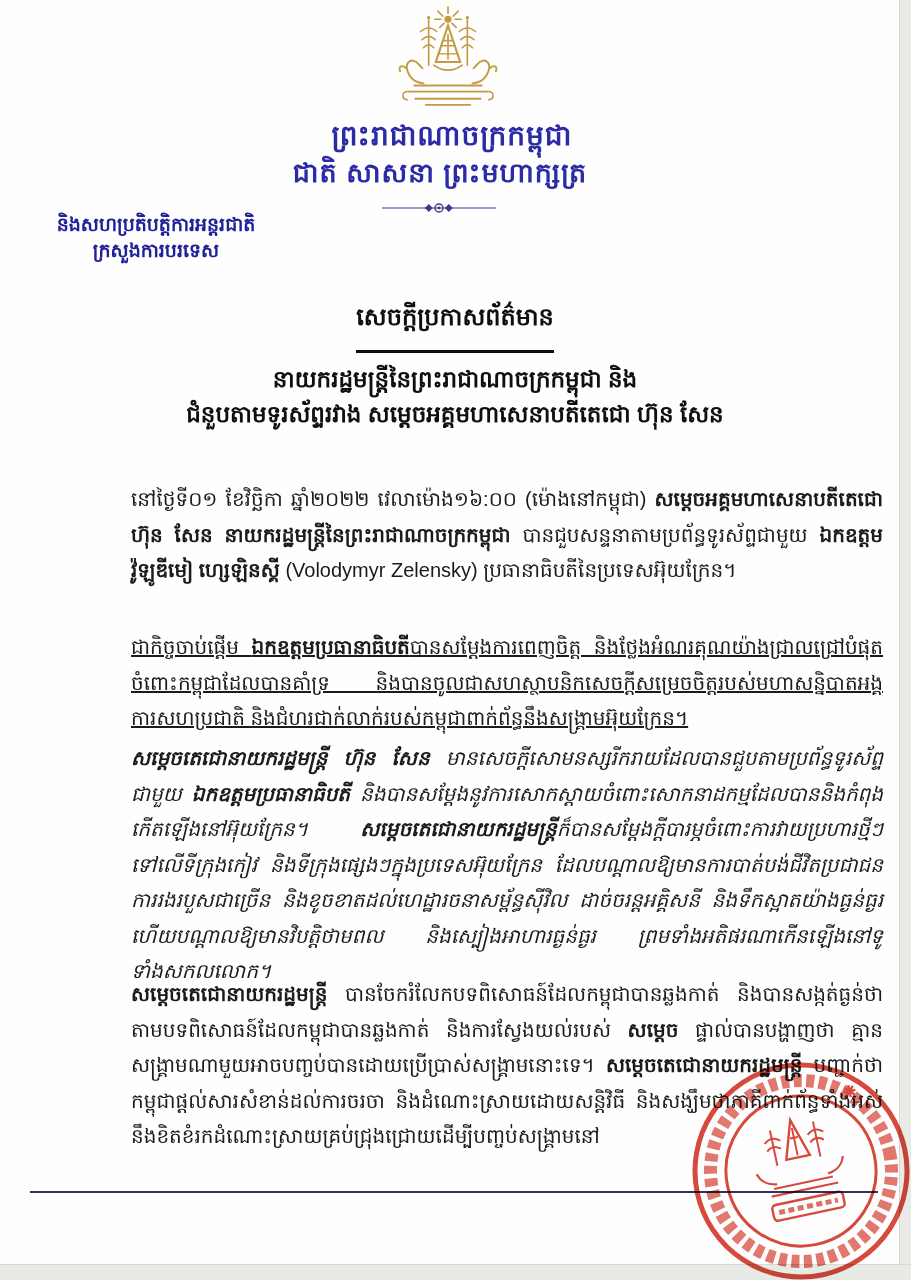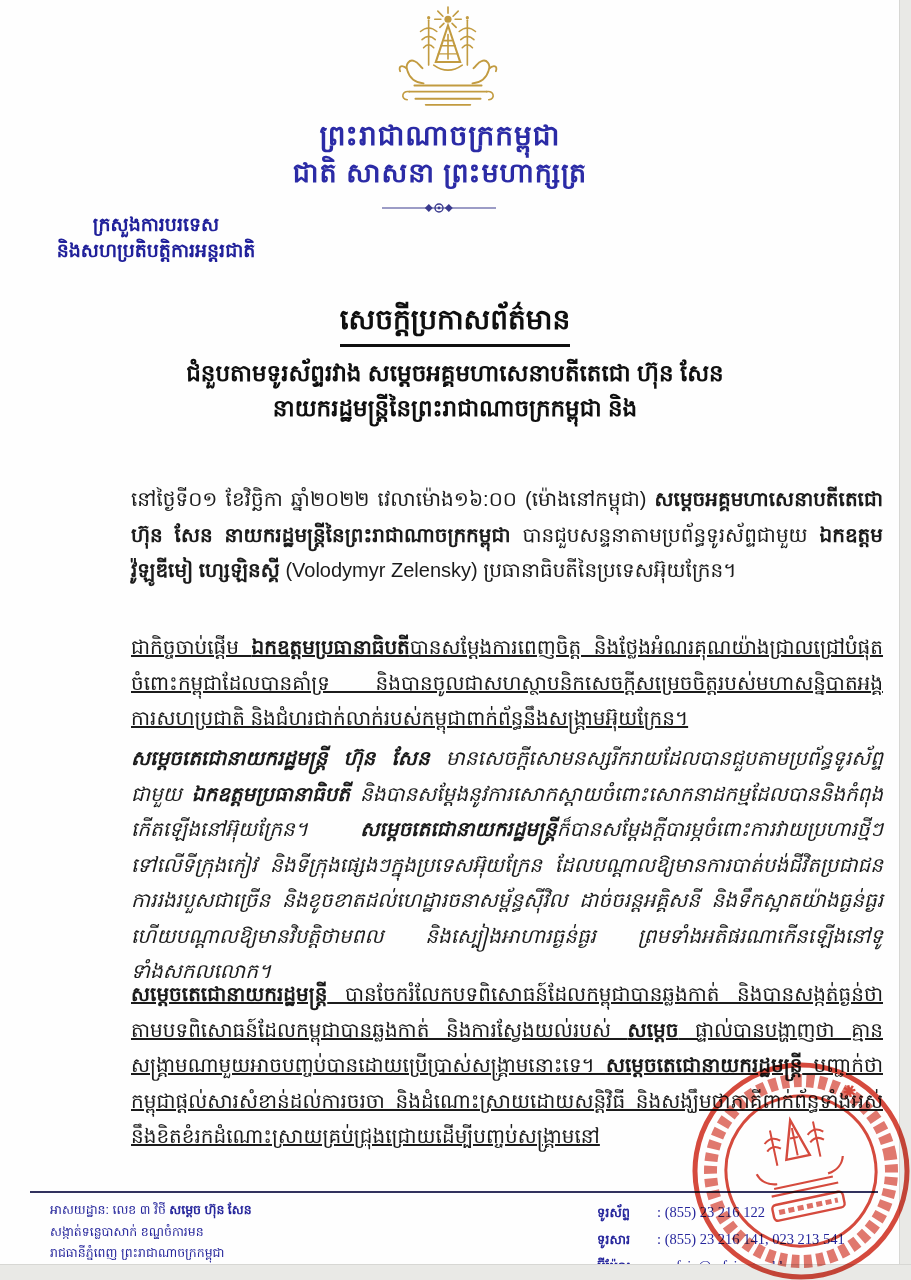--- a/index.html
+++ b/index.html
@@ -3,37 +3,37 @@
 <meta charset="utf-8">
 <style>
   html,body{margin:0;padding:0;background:#ffffff;}
   .page{position:relative;width:911px;height:1280px;background:#fefefe;overflow:hidden;
         font-family:"Liberation Sans",sans-serif;color:#1b1b1b;}
   .edge-right{position:absolute;top:0;right:0;width:11px;height:100%;background:#e9e9e6;border-left:1px solid #d7d7d4;z-index:1;}
   .edge-bottom{position:absolute;left:0;bottom:0;width:100%;height:15px;background:#e9e9e6;border-top:1px solid #d7d7d4;z-index:1;}
 
   .crest{position:absolute;left:390px;top:4px;width:116px;height:110px;}
 
-  .kingdom-line{position:absolute;top:118px;left:0;width:880px;text-align:center;
+  .kingdom-line{position:absolute;top:118px;left:12px;width:880px;text-align:center;
     font-size:28px;font-weight:bold;color:#2b2ba6;letter-spacing:1px;}
   .motto-line{position:absolute;top:156px;left:0;width:880px;text-align:center;
     font-size:27px;font-weight:bold;color:#2b2ba6;letter-spacing:1px;}
   .divider{position:absolute;top:201px;left:380px;width:118px;height:14px;}
 
   .ministry{position:absolute;top:212px;left:20px;width:272px;text-align:center;
     font-weight:bold;color:#20209a;font-size:19px;line-height:26px;}
 
   .title-block{position:absolute;top:302px;left:55px;width:800px;text-align:center;color:#0f0f0f;}
-  .title-heading{display:inline-block;font-size:28px;font-weight:bold;
-    border-bottom:3px solid #0f0f0f;padding-bottom:1px;margin-bottom:9px;}
+  .title-heading{display:inline-block;font-size:24px;font-weight:bold;
+    border-bottom:3px solid #0f0f0f;padding-bottom:13px;margin-bottom:9px;}
   .title-line{font-size:23px;font-weight:bold;line-height:35px;}
 
   .body-par{position:absolute;left:125px;width:752px;margin:6px;font-size:20px;line-height:35.5px;
     text-align:justify;color:#1b1b1b;z-index:0;}
-  .p1{top:476px;} .p2{top:624px;text-decoration:underline;} .p3{top:735px;font-style:italic;} .p4{top:971px;text-decoration:underline;}
+  .p1{top:476px;} .p2{top:624px;text-decoration:underline;} .p3{top:735px;font-style:italic;} .p4{top:971px;}
   .bold{font-weight:bold;}
 
   .footer-rule{position:absolute;top:1191px;left:30px;width:848px;height:2px;background:#32325e;}
   .footer-left{position:absolute;top:1200px;left:50px;color:#26269c;font-size:12.5px;line-height:21.5px;}
   .footer-left .bold{font-weight:bold;}
   .footer-right{position:absolute;top:1199px;left:597px;color:#26269c;font-size:13px;line-height:27px;}
   .contact-row{display:flex;}
   .contact-lbl{width:60px;font-weight:bold;}
   .contact-val{font-family:"Liberation Serif",serif;font-size:14.5px;}
 
@@ -82,28 +82,28 @@
     <g stroke="#3a3a8e" fill="#3a3a8e">
       <line x1="2" y1="7" x2="116" y2="7" stroke-width="1"></line>
       <rect x="46" y="4.2" width="5.6" height="5.6" transform="rotate(45 48.8 7)" stroke="none"></rect>
       <rect x="66" y="4.2" width="5.6" height="5.6" transform="rotate(45 68.8 7)" stroke="none"></rect>
       <circle cx="59" cy="7" r="4" fill="none" stroke-width="1.4"></circle>
       <circle cx="59" cy="7" r="1.4" stroke="none"></circle>
     </g>
   </svg>
 
   <div class="ministry">
+    <div>និងសហប្រតិបត្តិការអន្តរជាតិ</div>
     <div>ក្រសួងការបរទេស</div>
-    <div>និងសហប្រតិបត្តិការអន្តរជាតិ</div>
   </div>
 
   <div class="title-block">
     <div><span class="title-heading">សេចក្តីប្រកាសព័ត៌មាន</span></div>
+    <div class="title-line">នាយករដ្ឋមន្ត្រីនៃព្រះរាជាណាចក្រកម្ពុជា និង</div>
     <div class="title-line">ជំនួបតាមទូរស័ព្ទរវាង សម្តេចអគ្គមហាសេនាបតីតេជោ ហ៊ុន សែន</div>
-    <div class="title-line">នាយករដ្ឋមន្ត្រីនៃព្រះរាជាណាចក្រកម្ពុជា និង</div>
   </div>
 
   <p class="body-par p1"><span>នៅថ្ងៃទី០១ ខែវិច្ឆិកា ឆ្នាំ២០២២ វេលាម៉ោង១៦:០០ (ម៉ោងនៅកម្ពុជា) </span><span class="bold">សម្តេចអគ្គមហាសេនាបតីតេជោ ហ៊ុន សែន នាយករដ្ឋមន្ត្រីនៃព្រះរាជាណាចក្រកម្ពុជា</span><span> បានជួបសន្ទនាតាមប្រព័ន្ធទូរស័ព្ទជាមួយ </span><span class="bold">ឯកឧត្តម វ៉ូឡូឌីមៀ ហ្សេឡិនស្គី</span><span> (Volodymyr Zelensky) ប្រធានាធិបតីនៃប្រទេសអ៊ុយក្រែន។</span></p>
   <p class="body-par p2"><span>ជាកិច្ចចាប់ផ្តើម </span><span class="bold">ឯកឧត្តមប្រធានាធិបតី</span><span>បានសម្តែងការពេញចិត្ត និងថ្លែងអំណរគុណយ៉ាងជ្រាលជ្រៅបំផុតចំពោះកម្ពុជាដែលបានគាំទ្រ និងបានចូលជាសហស្ថាបនិកសេចក្តីសម្រេចចិត្តរបស់មហាសន្និបាតអង្គការសហប្រជាតិ និងជំហរជាក់លាក់របស់កម្ពុជាពាក់ព័ន្ធនឹងសង្គ្រាមអ៊ុយក្រែន។</span></p>
   <p class="body-par p3"><span class="bold">សម្តេចតេជោនាយករដ្ឋមន្ត្រី ហ៊ុន សែន</span><span> មានសេចក្តីសោមនស្សរីករាយដែលបានជួបតាមប្រព័ន្ធទូរស័ព្ទជាមួយ </span><span class="bold">ឯកឧត្តមប្រធានាធិបតី</span><span> និងបានសម្តែងនូវការសោកស្តាយចំពោះសោកនាដកម្មដែលបាននិងកំពុងកើតឡើងនៅអ៊ុយក្រែន។ </span><span class="bold">សម្តេចតេជោនាយករដ្ឋមន្ត្រី</span><span>ក៏បានសម្តែងក្តីបារម្ភចំពោះការវាយប្រហារថ្មីៗទៅលើទីក្រុងកៀវ និងទីក្រុងផ្សេងៗក្នុងប្រទេសអ៊ុយក្រែន ដែលបណ្តាលឱ្យមានការបាត់បង់ជីវិតប្រជាជន ការរងរបួសជាច្រើន និងខូចខាតដល់ហេដ្ឋារចនាសម្ព័ន្ធស៊ីវិល ដាច់ចរន្តអគ្គិសនី និងទឹកស្អាតយ៉ាងធ្ងន់ធ្ងរ ហើយបណ្តាលឱ្យមានវិបត្តិថាមពល និងស្បៀងអាហារធ្ងន់ធ្ងរ ព្រមទាំងអតិផរណាកើនឡើងនៅទូទាំងសកលលោក។</span></p>
   <p class="body-par p4"><span class="bold">សម្តេចតេជោនាយករដ្ឋមន្ត្រី</span><span> បានចែករំលែកបទពិសោធន៍ដែលកម្ពុជាបានឆ្លងកាត់ និងបានសង្កត់ធ្ងន់ថា តាមបទពិសោធន៍ដែលកម្ពុជាបានឆ្លងកាត់ និងការស្វែងយល់របស់ </span><span class="bold">សម្តេច</span><span> ផ្ទាល់បានបង្ហាញថា គ្មានសង្គ្រាមណាមួយអាចបញ្ចប់បានដោយប្រើប្រាស់សង្គ្រាមនោះទេ។ </span><span class="bold">សម្តេចតេជោនាយករដ្ឋមន្ត្រី</span><span> បញ្ជាក់ថាកម្ពុជាផ្តល់សារសំខាន់ដល់ការចរចា និងដំណោះស្រាយដោយសន្តិវិធី និងសង្ឃឹមថាភាគីពាក់ព័ន្ធទាំងអស់នឹងខិតខំរកដំណោះស្រាយគ្រប់ជ្រុងជ្រោយដើម្បីបញ្ចប់សង្គ្រាមនៅ</span></p>
 
   <svg class="seal" viewBox="0 0 226 226">
     <g stroke="#cf2a1b" fill="none" transform="rotate(-12 113 113)">
       <circle cx="113" cy="113" r="106" stroke-width="5"></circle>
@@ -124,36 +124,17 @@
         <path d="M-30 12 H30 M-34 19 H34" stroke-width="2.2"></path>
 
         <rect x="-36" y="28" width="72" height="16" rx="4" stroke-width="2.4"></rect>
         <path d="M-30 36 H30" stroke-width="5" stroke-dasharray="6 3.5" opacity="0.8"></path>
       </g>
     </g>
   </svg>
 
   <div class="footer-rule"></div>
 
-  <div class="footer-left">
-    <div><span>អាសយដ្ឋាន: </span><span>លេខ ៣ វិថី </span><span class="bold">សម្តេច ហ៊ុន សែន</span></div>
-    <div>សង្កាត់ទន្លេបាសាក់ ខណ្ឌចំការមន</div>
-    <div>រាជធានីភ្នំពេញ ព្រះរាជាណាចក្រកម្ពុជា</div>
-  </div>
 
-  <div class="footer-right">
-    <div class="contact-row">
-      <span class="contact-lbl">ទូរស័ព្ទ</span>
-      <span class="contact-val">: (855) 23 216 122</span>
-    </div>
-    <div class="contact-row">
-      <span class="contact-lbl">ទូរសារ</span>
-      <span class="contact-val">: (855) 23 216 141, 023 213 541</span>
-    </div>
-    <div class="contact-row">
-      <span class="contact-lbl">អ៊ីម៉ែល</span>
-      <span class="contact-val">: mfaic@mfaic.gov.kh</span>
-    </div>
-  </div>
 
   <div class="edge-right"></div>
   <div class="edge-bottom"></div>
 </div>
 
 </body></html>

